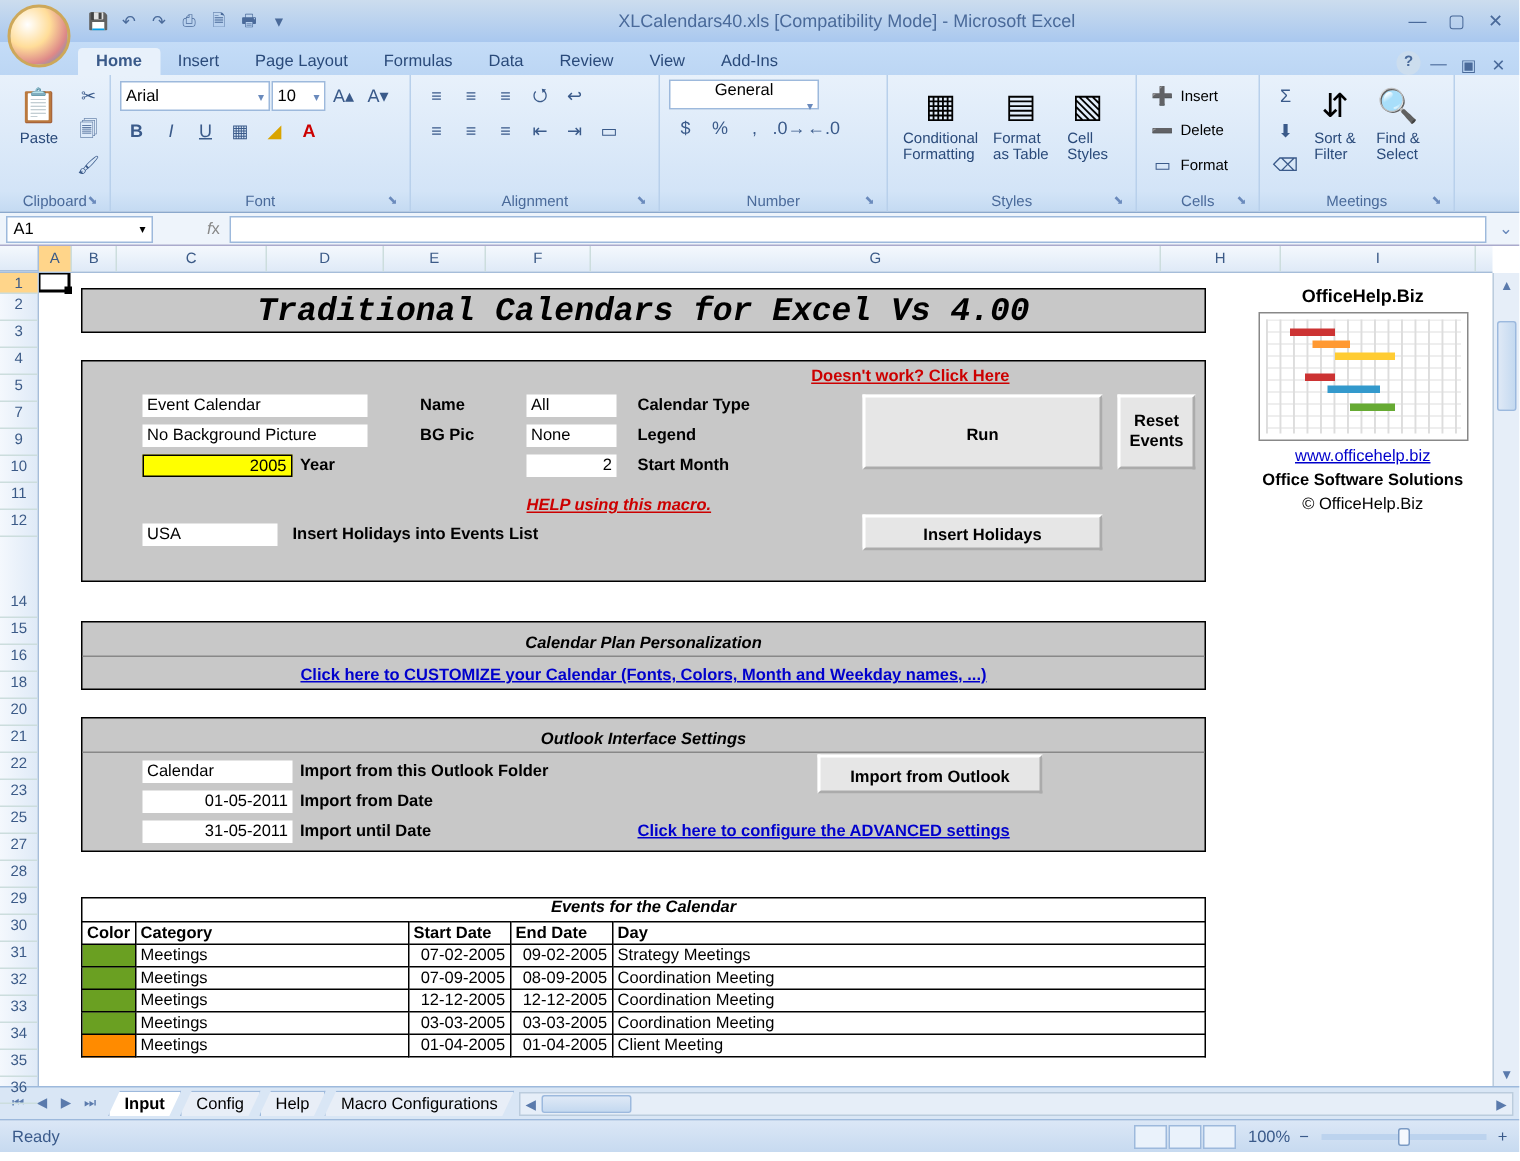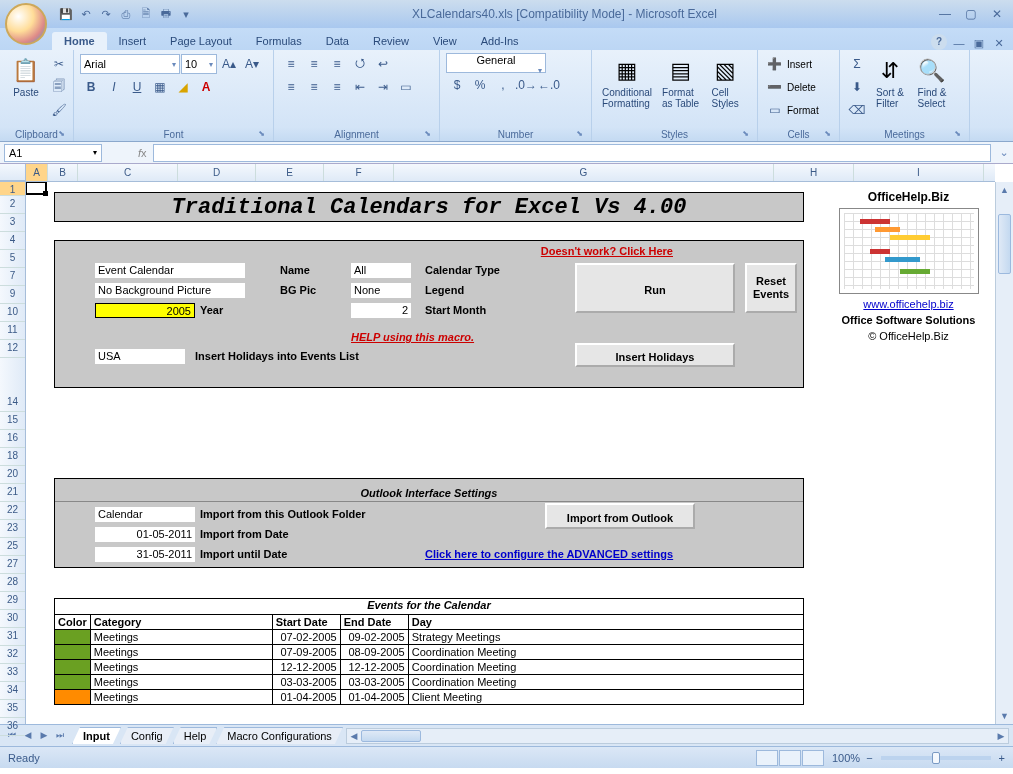--- a/index.html
+++ b/index.html
@@ -385,20 +385,24 @@
         <span class="link" style="position:absolute; left:296px; top:80px; color:#cc0000; font-style:italic; font-weight:bold;margin-top:10px;">HELP using this macro.</span>
 
         <div class="btn3d" style="left:520px; top:22px; width:160px; height:50px; line-height:50px">Run</div>
         <div class="btn3d" style="left:690px; top:22px; width:52px; height:50px; padding-top:10px; line-height:1.2">Reset Events</div>
 
         <div class="val-box" style="left:40px; top:108px; width:90px">USA</div>
         <div class="lbl-txt" style="left:140px; top:109px">Insert Holidays into Events List</div>
         <div class="btn3d" style="left:520px; top:102px; width:160px; height:24px; line-height:24px">Insert Holidays</div>
       </div>
 
+      <div class="panel panel-cal">
+        <div class="panel-hdr">Calendar Plan Personalization</div>
+        <div style="text-align:center; padding:6px"><span class="link" style="font-weight:bold">Click here to CUSTOMIZE your Calendar (Fonts, Colors, Month and Weekday names, ...)</span></div>
+      </div>
 
       <div class="panel panel-outlook">
         <div class="panel-hdr">Outlook Interface Settings</div>
         <div class="val-box" style="left:40px; top:28px; width:100px">Calendar</div>
         <div class="lbl-txt" style="left:145px; top:29px">Import from this Outlook Folder</div>
         <div class="val-box" style="left:40px; top:48px; width:100px; text-align:right">01-05-2011</div>
         <div class="lbl-txt" style="left:145px; top:49px">Import from Date</div>
         <div class="val-box" style="left:40px; top:68px; width:100px; text-align:right">31-05-2011</div>
         <div class="lbl-txt" style="left:145px; top:69px">Import until Date</div>
         <div class="btn3d" style="left:490px; top:24px; width:150px; height:26px; line-height:26px">Import from Outlook</div>

